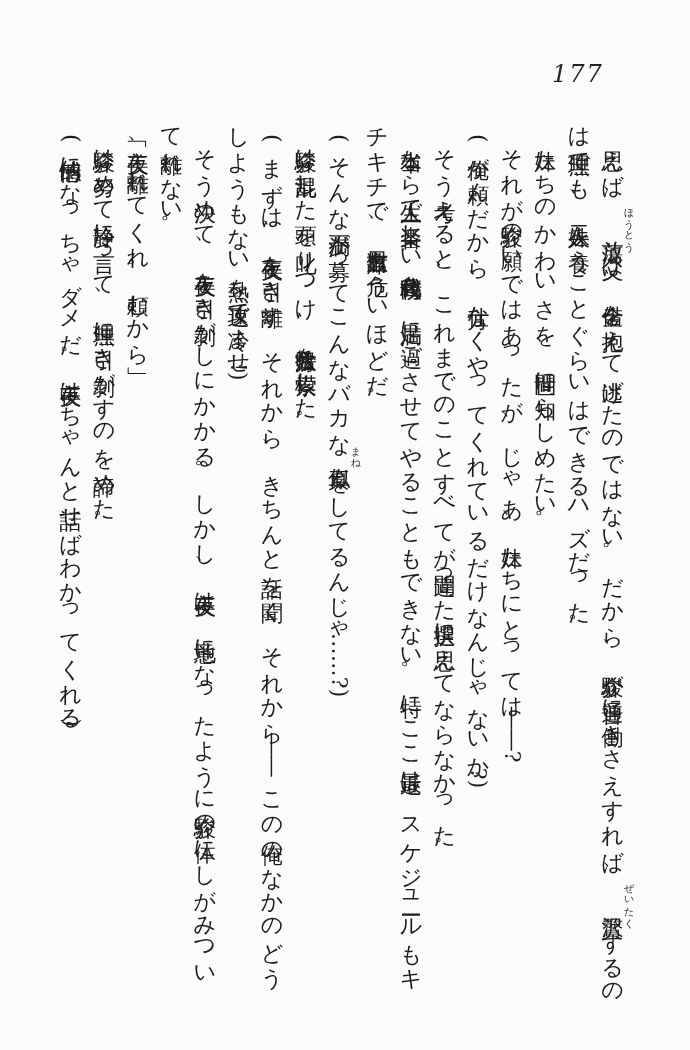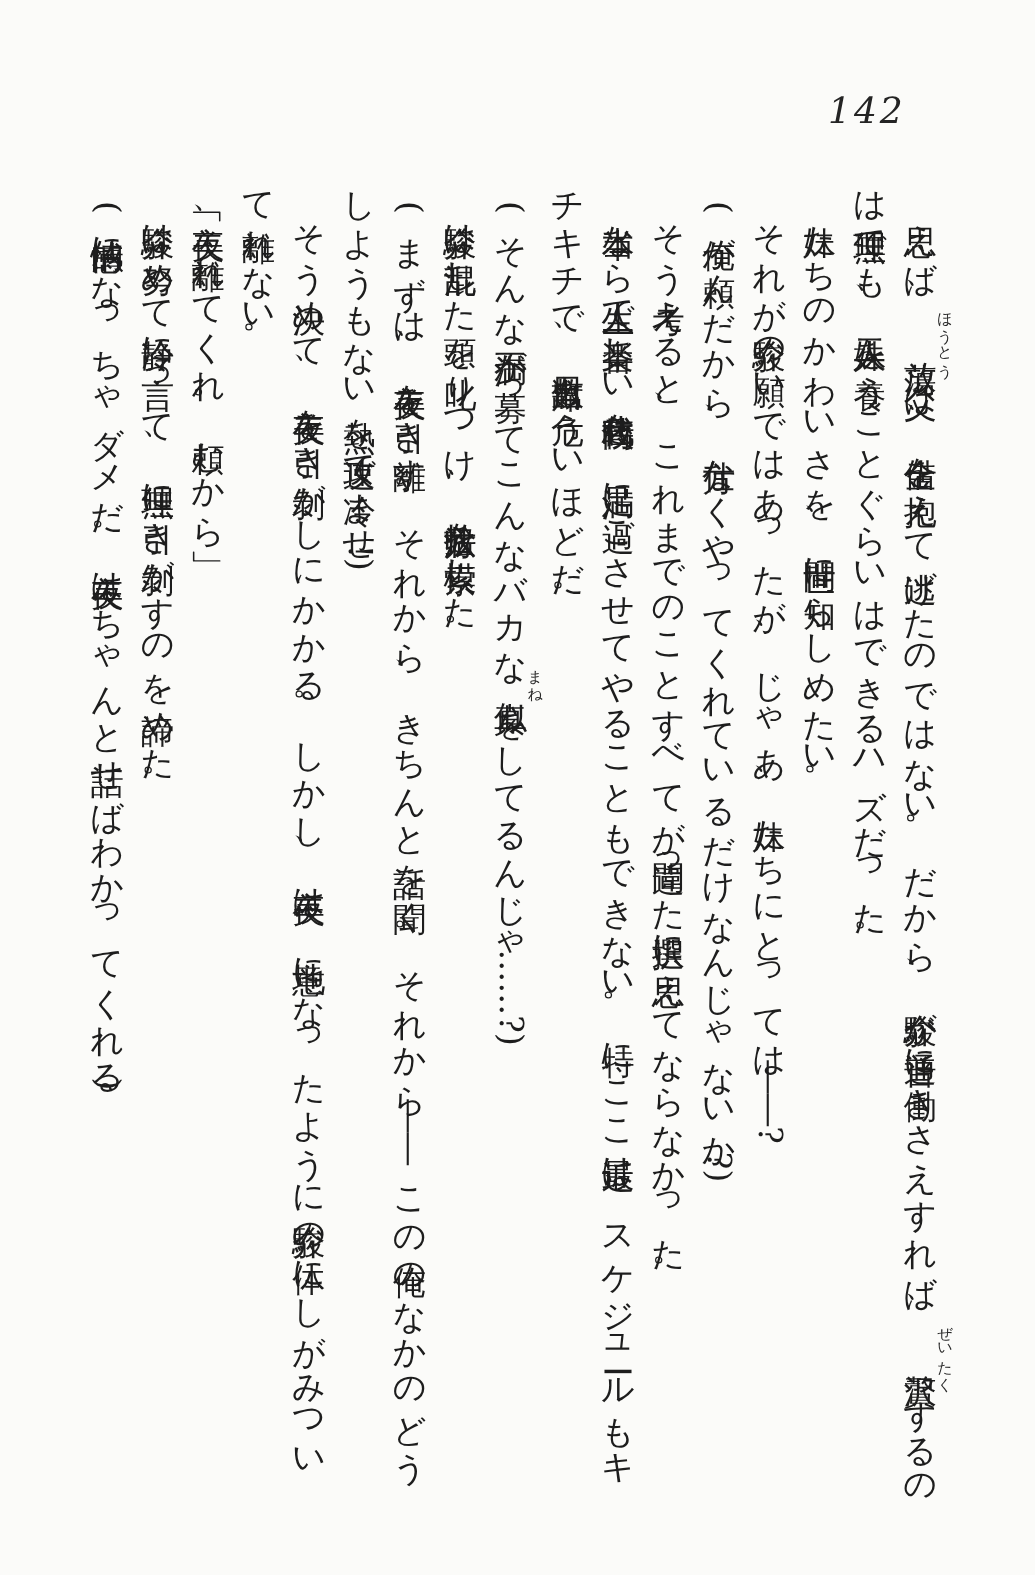--- a/index.html
+++ b/index.html
@@ -45,21 +45,21 @@
   rt {
     font-size: 10px;
     letter-spacing: 0;
     color: #2a2a2a;
   }
 </style>
 </head>
 <body>
 
 <div class="page">
-  <div class="page-number">142</div>
+  <div class="page-number">177</div>
   <div class="text-area">
       <p class="para indent">思えば、<ruby>放蕩<rt>ほうとう</rt></ruby>父は、借金を抱えて逃げたのではない。だから、駿介が普通に働きさえすれば、<ruby>贅沢<rt>ぜいたく</rt></ruby>するのは無理でも、妹二人を養うことぐらいはできるハズだった。</p>
       <p class="para indent">妹たちのかわいさを、世間に知らしめたい。</p>
       <p class="para indent">それが駿介の願いではあったが、じゃあ、妹たちにとっては――?</p>
       <p class="para indent">(俺が頼んだから、仕方なくやってくれているだけなんじゃないか?)</p>
       <p class="para indent">そう考えると、これまでのことすべてが間違った選択に思えてならなかった。</p>
       <p class="para indent">本当なら人生で一番楽しい高校時代を、満足に過ごさせてやることもできない。特にここ最近は、スケジュールもキチキチで、出席日数も危ういほどだ。</p>
       <p class="para indent">(そんな不満が募ってこんなバカな<ruby>真似<rt>まね</rt></ruby>をしてるんじゃ……?)</p>
       <p class="para indent">駿介は混乱した頭を叱りつけ、収拾方法を模索した。</p>
       <p class="para indent">(まずは、美夜を引き離す。それから、きちんと話を聞く。それから――この俺のなかのどうしようもない熱を速攻で冷ませ!)</p>

